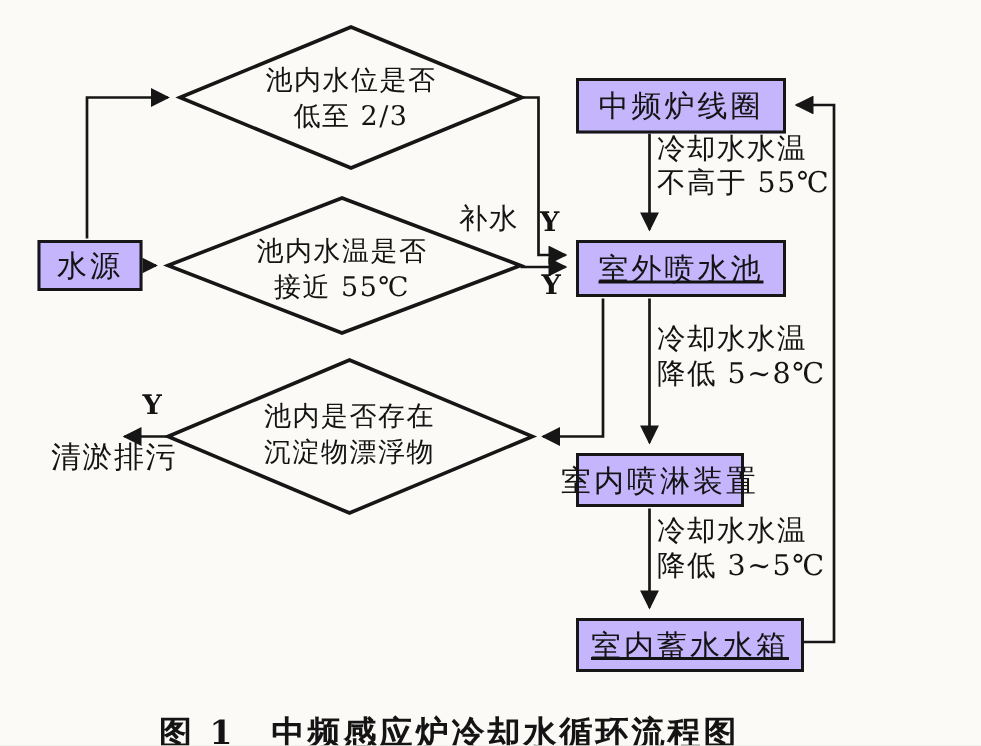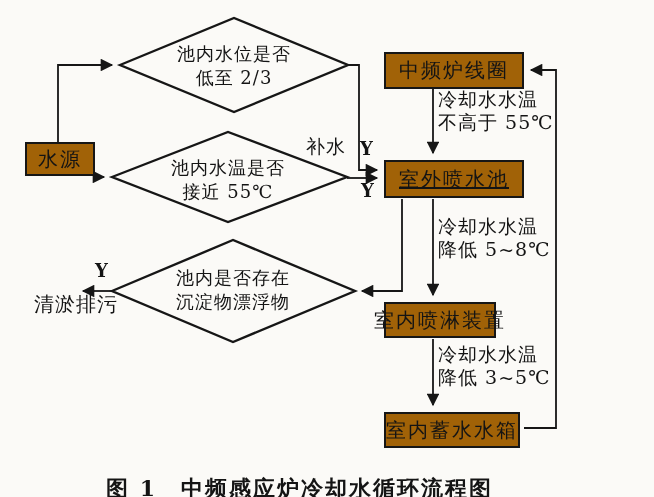--- a/index.html
+++ b/index.html
@@ -4,21 +4,21 @@
 <style>
   html,body{margin:0;padding:0;background:#e8e8e6;}
   .canvas{
     position:relative;width:654px;height:497px;background:#fbfaf7;
     font-family:"DejaVu Serif","Liberation Serif",serif;color:#141414;
     overflow:hidden;margin:0;
   }
   .lines{position:absolute;left:0;top:0;width:654px;height:497px;}
   .node{
     position:absolute;box-sizing:border-box;border:2.5px solid #161616;
-    background:#a16207;display:flex;align-items:center;justify-content:center;
+    background:#c4b5fd;display:flex;align-items:center;justify-content:center;
     font-size:20px;letter-spacing:2px;white-space:nowrap;
   }
   .dtext{
     position:absolute;text-align:center;font-size:18px;line-height:24px;
     letter-spacing:1px;white-space:nowrap;
   }
   .dtext span{display:block;}
   .elabel{
     position:absolute;font-size:19px;line-height:23px;letter-spacing:1px;
     white-space:nowrap;
@@ -53,37 +53,37 @@
     <path d="M348,65 L359,65 L359,170 L377,170" fill="none" stroke="#161616" stroke-width="1.8" marker-end="url(#arr)"></path>
     <path d="M347,178 L377,178" fill="none" stroke="#161616" stroke-width="1.8" marker-end="url(#arr)"></path>
     <path d="M433,89 L433,153" fill="none" stroke="#161616" stroke-width="1.8" marker-end="url(#arr)"></path>
     <path d="M402,199 L402,291 L362,291" fill="none" stroke="#161616" stroke-width="1.8" marker-end="url(#arr)"></path>
     <path d="M433,199 L433,295" fill="none" stroke="#161616" stroke-width="1.8" marker-end="url(#arr)"></path>
     <path d="M433,339 L433,405" fill="none" stroke="#161616" stroke-width="1.8" marker-end="url(#arr)"></path>
     <path d="M524,428 L556,428 L556,70 L531,70" fill="none" stroke="#161616" stroke-width="1.8" marker-end="url(#arr)"></path>
     <path d="M112,291 L83,291" fill="none" stroke="#161616" stroke-width="1.8" marker-end="url(#arr)"></path>
   </svg>
 
-  <div class="node" style="left:25px;top:142px;width:70px;height:34px;">
+  <div class="node" style="left:25px;top:160px;width:70px;height:34px;">
     <span>水源</span>
   </div>
 
   <div class="node" style="left:384px;top:52px;width:140px;height:37px;">
     <span>中频炉线圈</span>
   </div>
 
   <div class="node" style="left:384px;top:160px;width:140px;height:38px;text-decoration:underline;">
     <span>室外喷水池</span>
   </div>
 
   <div class="node" style="left:384px;top:302px;width:112px;height:36px;">
     <span>室内喷淋装置</span>
   </div>
 
-  <div class="node" style="left:384px;top:412px;width:136px;height:36px;">
+  <div class="node" style="left:384px;top:412px;width:152px;height:36px;text-decoration:underline;">
     <span>室内蓄水水箱</span>
   </div>
 
   <div class="dtext" style="left:144px;top:42px;width:180px;">
     <span>池内水位是否</span>
     <span>低至 2/3</span>
   </div>
 
   <div class="dtext" style="left:138px;top:156px;width:180px;">
     <span>池内水温是否</span>

